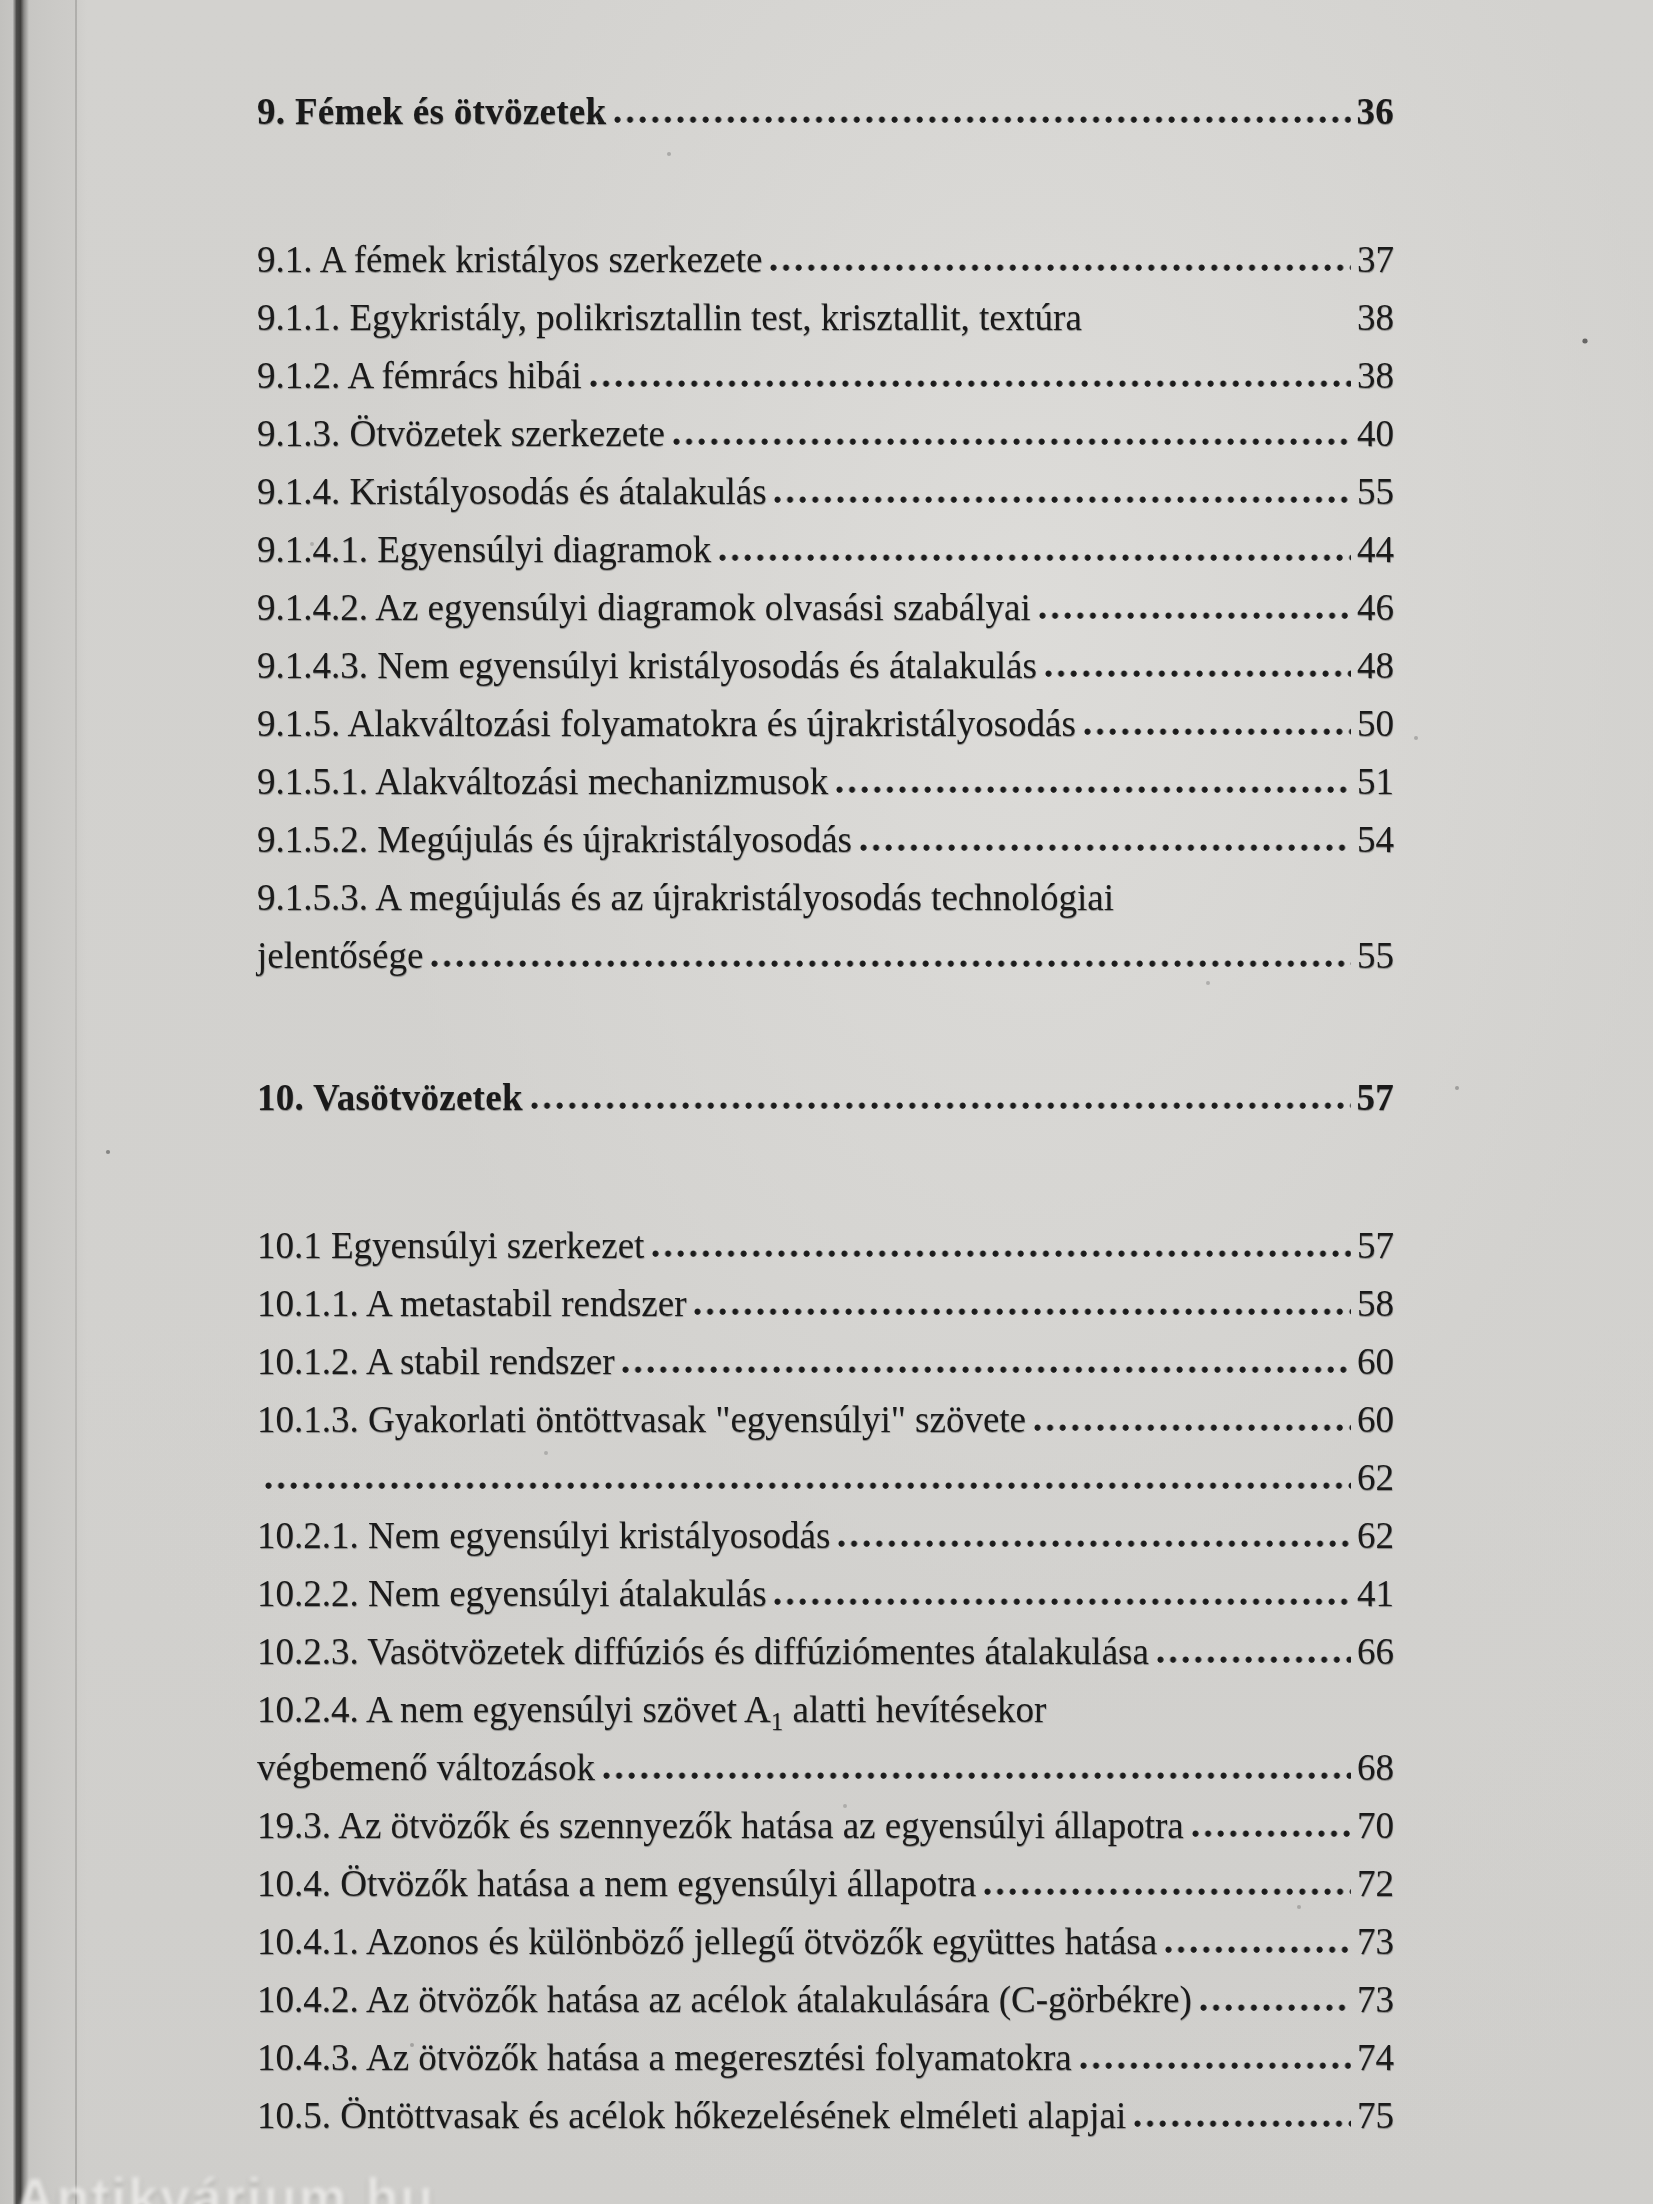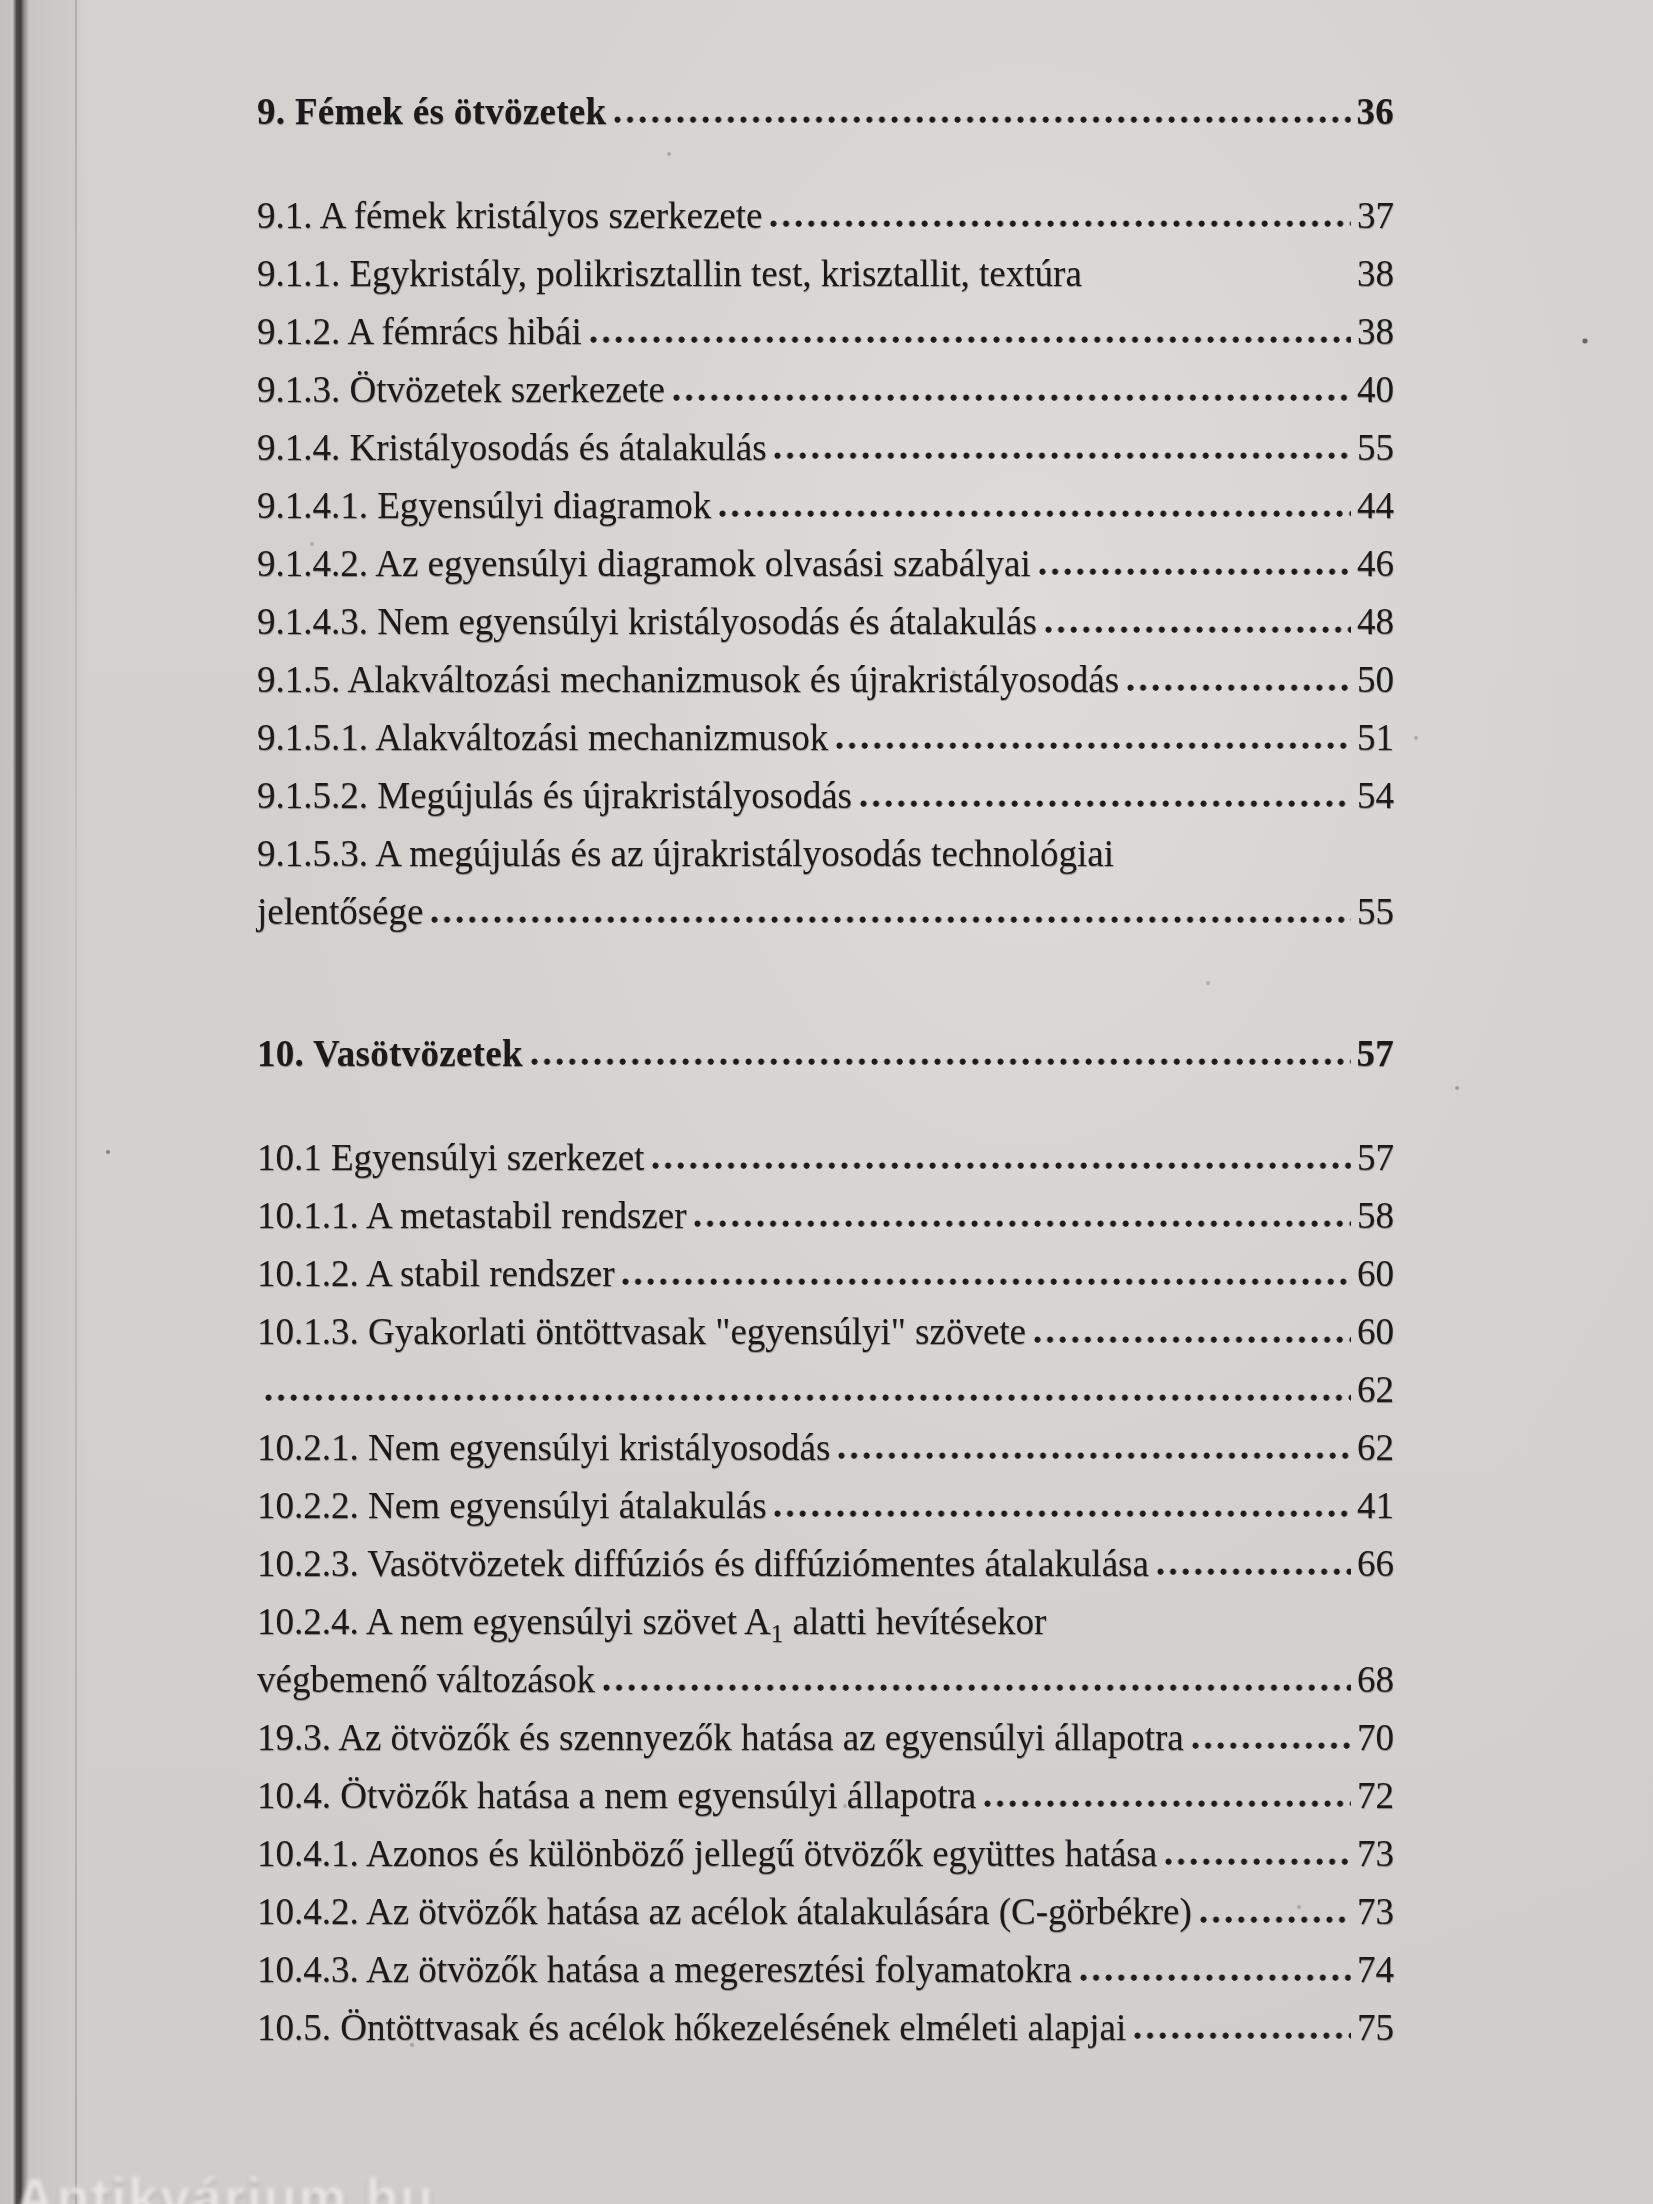--- a/index.html
+++ b/index.html
@@ -51,21 +51,21 @@
     color: #1a1a1a;
     text-shadow: 0.4px 0.6px 0.8px rgba(26,26,26,0.4);
   }
 
   .row {
     display: flex;
     align-items: baseline;
   }
   .row.chapter { font-weight: 700; margin-top: 84px; letter-spacing: 0.3px; }
   .row.chapter:first-child { margin-top: 0; }
-  .row.after-chapter { margin-top: 46px; }
+  .row.after-chapter { margin-top: 90px; }
 
   .title { flex: 0 1 auto; white-space: pre; }
   .title sub { font-size: 25px; line-height: 0; }
 
   .leader {
     flex: 1 1 23px;
     min-width: 23px;
     height: 8.7px;
     margin: 0 5.8px 0 7.8px;
     align-self: baseline;
@@ -164,21 +164,21 @@
         <span class="title">9.1.4.2. Az egyensúlyi diagramok olvasási szabályai</span>
         <span class="leader dotted"></span>
         <span class="page-num">46</span>
       </div>
       <div class="row">
         <span class="title">9.1.4.3. Nem egyensúlyi kristályosodás és átalakulás</span>
         <span class="leader dotted"></span>
         <span class="page-num">48</span>
       </div>
       <div class="row">
-        <span class="title">9.1.5. Alakváltozási mechanizmusok és újrakristályosodás</span>
+        <span class="title">9.1.5. Alakváltozási folyamatokra és újrakristályosodás</span>
         <span class="leader dotted"></span>
         <span class="page-num">50</span>
       </div>
       <div class="row">
         <span class="title">9.1.5.1. Alakváltozási mechanizmusok</span>
         <span class="leader dotted"></span>
         <span class="page-num">51</span>
       </div>
       <div class="row">
         <span class="title">9.1.5.2. Megújulás és újrakristályosodás</span>

